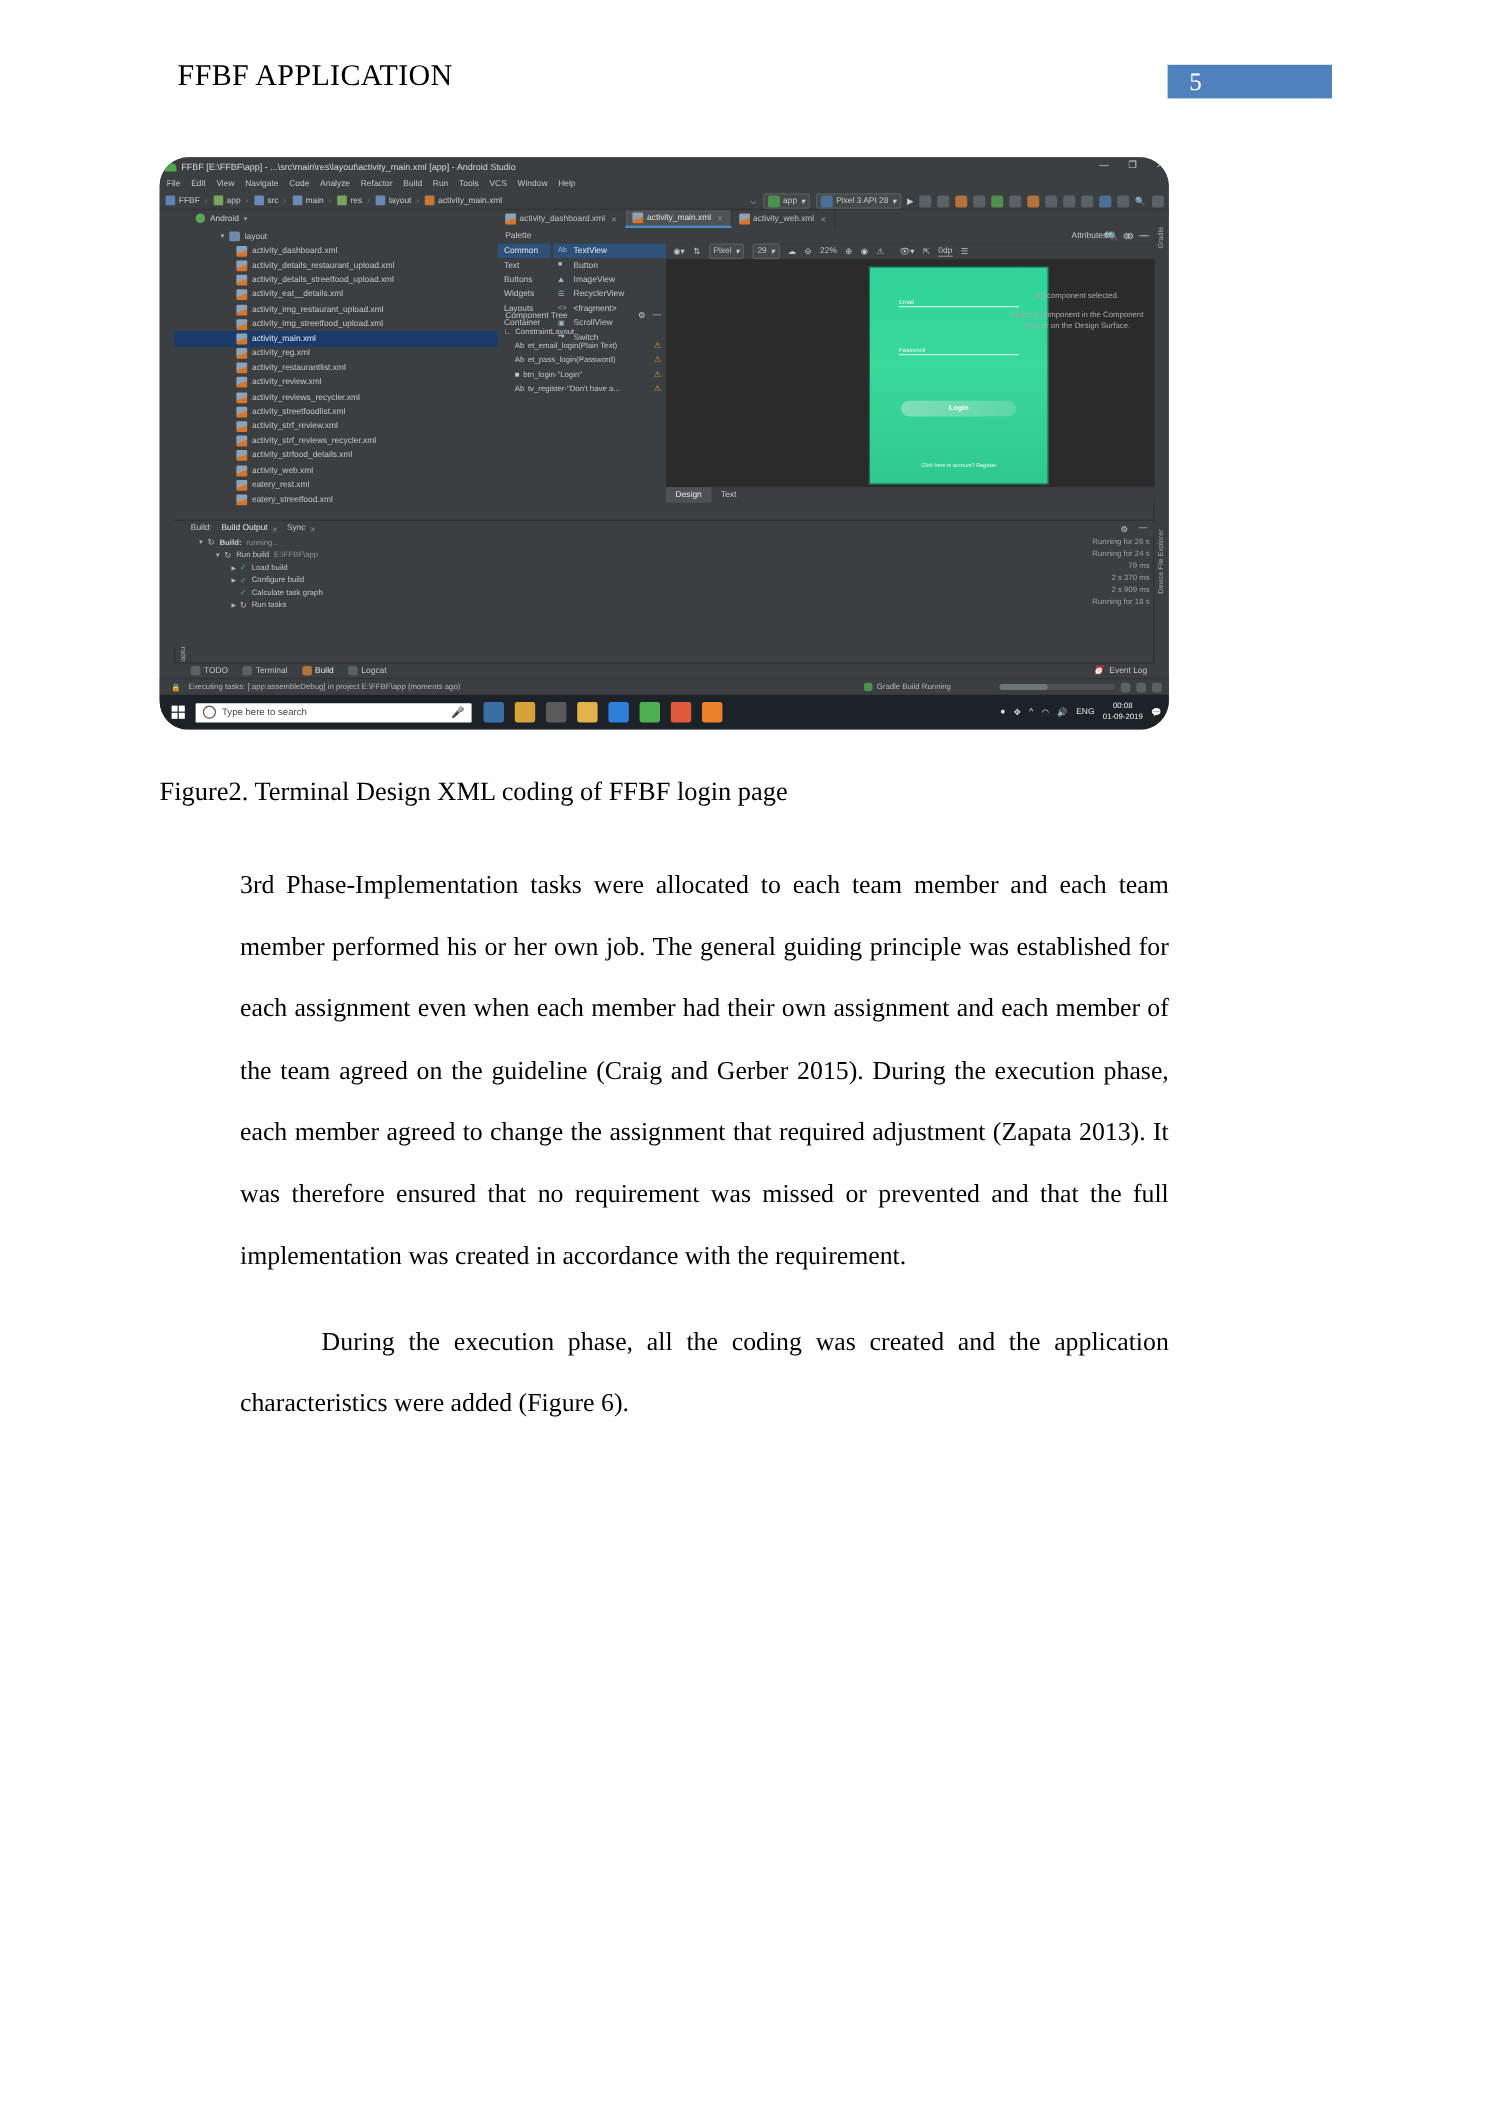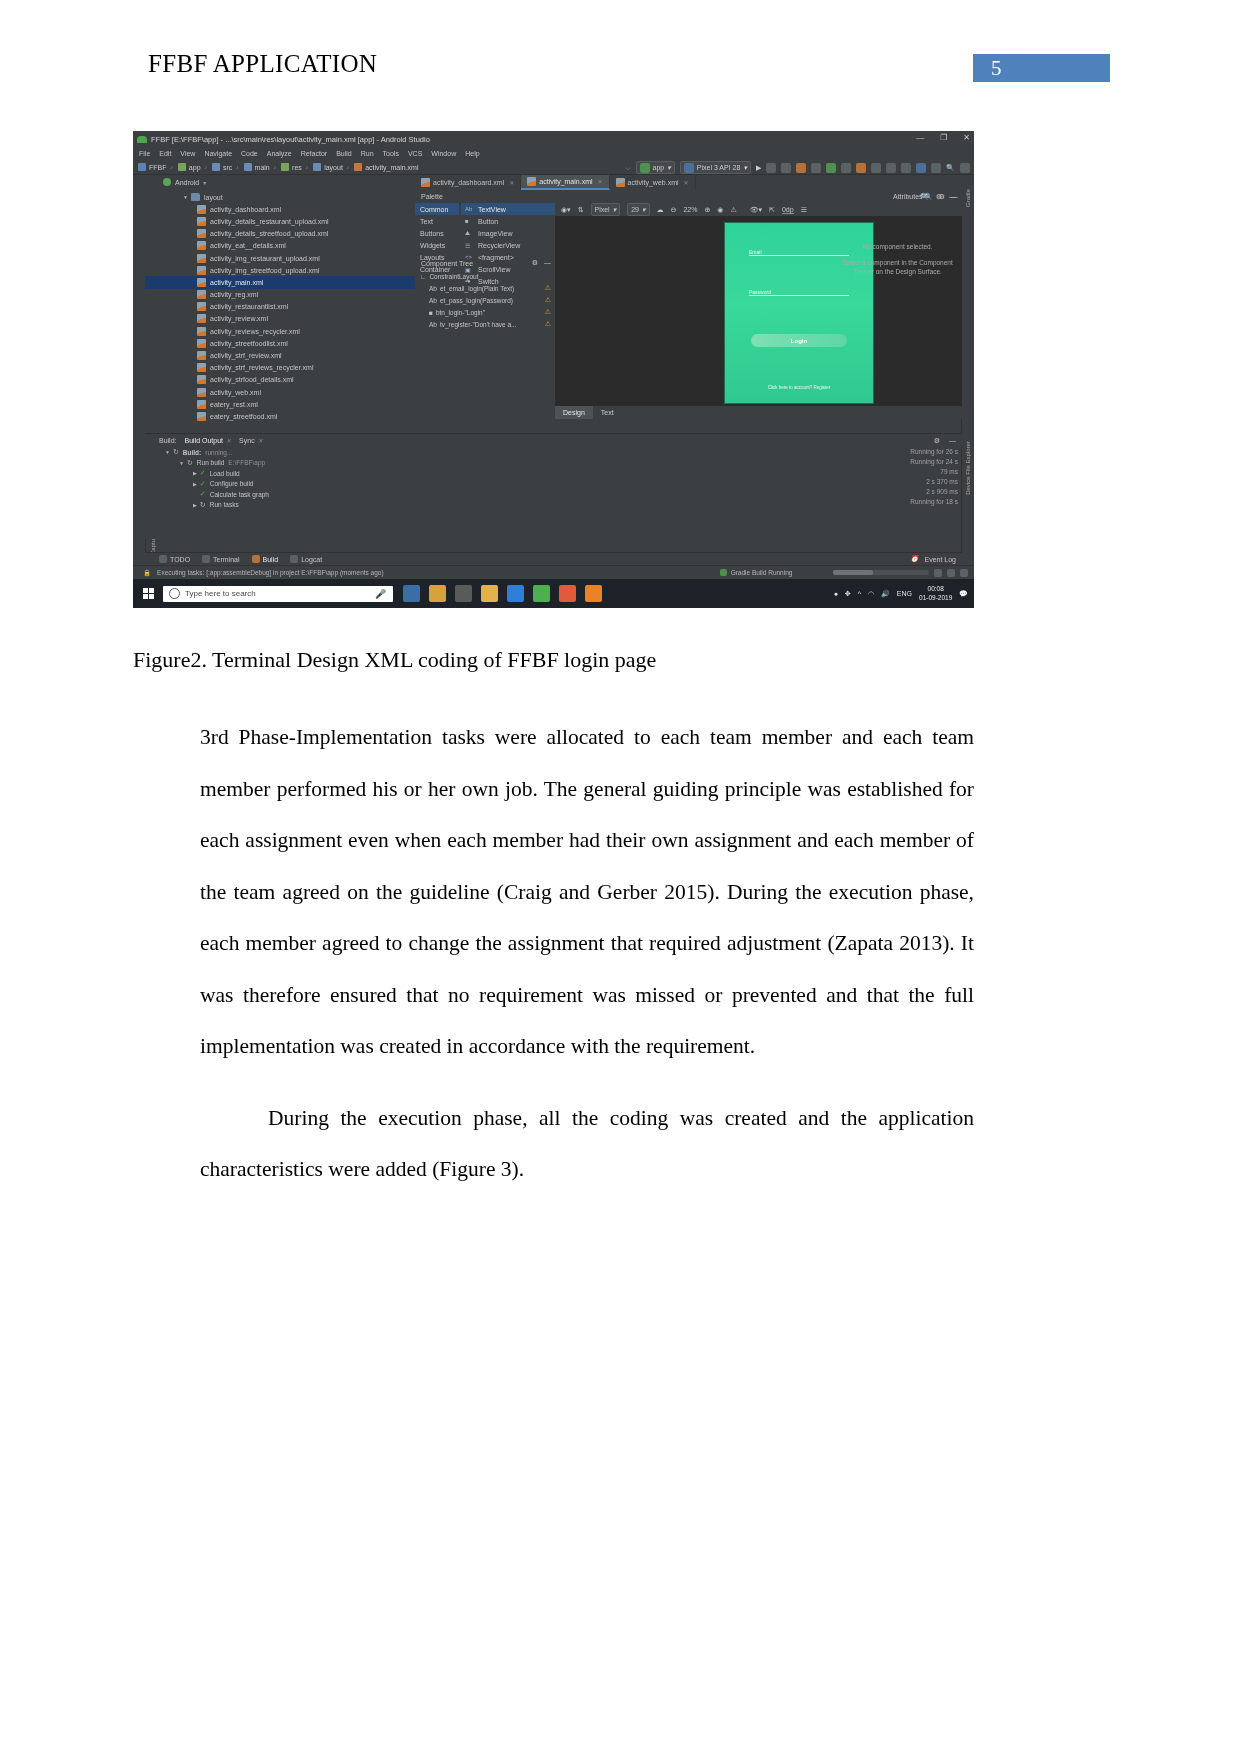--- a/index.html
+++ b/index.html
@@ -52,20 +52,21 @@
   .figure-frame {
     position: absolute;
     left: 133px;
     top: 131px;
     width: 841px;
     height: 477px;
     background: #3c3f41;
     overflow: hidden;
     font-family: "Liberation Sans", sans-serif;
     color: #c8cacb;
+    border-radius: 24px;
   }
 
   
   .as-titlebar {
     position: absolute; left: 0; top: 0;
     width: 841px; height: 16px;
     background: #3c3f41;
     display: flex; align-items: center;
   }
   .as-titlebar .android-ico {
@@ -921,14 +922,14 @@
       <span>💬</span>
     </div>
   </div>
 
 </div>
 
 <div class="figure-caption">Figure2. Terminal Design XML coding of FFBF login page</div>
 
 <div class="body-text">
   <p>3rd Phase-Implementation tasks were allocated to each team member and each team member performed his or her own job. The general guiding principle was established for each assignment even when each member had their own assignment and each member of the team agreed on the guideline (Craig and Gerber 2015). During the execution phase, each member agreed to change the assignment that required adjustment (Zapata 2013). It was therefore ensured that no requirement was missed or prevented and that the full implementation was created in accordance with the requirement.</p>
-  <p class="indent">During the execution phase, all the coding was created and the application characteristics were added (Figure 3).</p>
+  <p class="indent">During the execution phase, all the coding was created and the application characteristics were added (Figure 6).</p>
 </div>
 
 </body></html>

